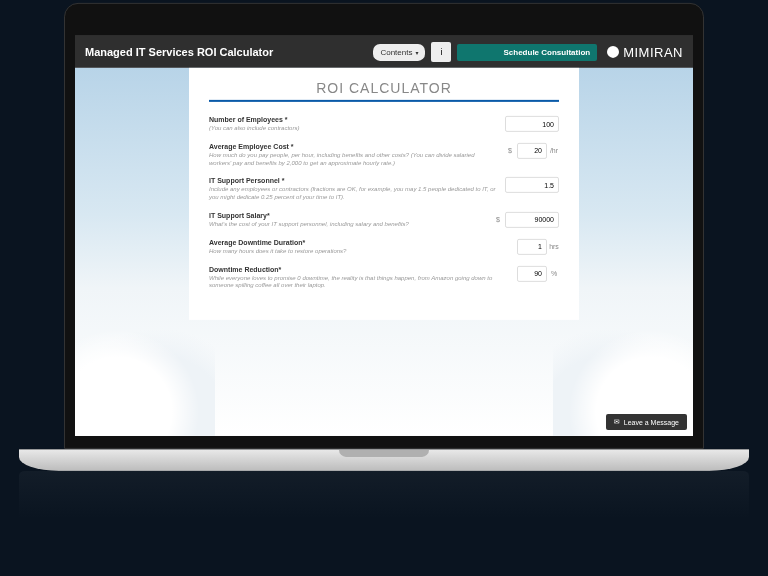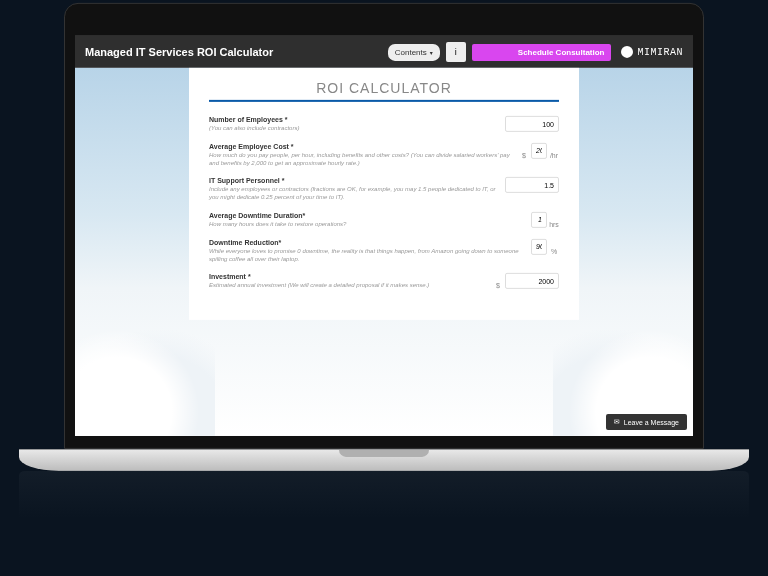--- a/index.html
+++ b/index.html
@@ -6,42 +6,42 @@
   body { background: #0a1420; font-family: Arial, Helvetica, sans-serif; width: 768px; height: 576px; overflow: hidden; position: relative; }
 
   .laptop { position: absolute; left: 50%; top: 50%; transform: translate(-50%, -54%); width: 640px; }
   .screen { background: #111; border-radius: 14px 14px 0 0; padding: 10px 10px 12px 10px; border: 1px solid #333; }
   .viewport { background: #fff; width: 100%; height: 400px; overflow: hidden; position: relative; margin-top: 22px; }
 
   .topbar { background: #2f2f2f; height: 32px; display: flex; align-items: center; padding: 0 10px; gap: 6px; }
   .app-title { color: #fff; font-size: 11px; font-weight: bold; flex: 1; }
   .btn { font-size: 8px; padding: 4px 7px; border-radius: 2px; border: none; cursor: pointer; display: inline-flex; align-items: center; gap: 3px; }
   .btn-light { background: #eee; color: #333; border-radius: 7px; }
-  .btn-green { background: #d946ef; color: #fff; font-weight: bold; padding-left: 46px; }
+  .btn-green { background: #0f766e; color: #fff; font-weight: bold; padding-left: 46px; }
   .btn-icon { background: #eee; width: 20px; height: 20px; display: inline-flex; align-items: center; justify-content: center; font-size: 9px; }
   .brand { display: flex; align-items: center; gap: 4px; margin-left: 4px; }
   .brand-logo { width: 12px; height: 12px; background: #fff; border-radius: 50%; }
-  .brand-text { color: #fff; font-size: 10px; letter-spacing: 0.5px; font-family: Liberation Mono, monospace; }
+  .brand-text { color: #fff; font-size: 13px; letter-spacing: 0.5px; }
 
   .page-bg { position: absolute; inset: 32px 0 0 0; background: linear-gradient(#b8d4e8 0%, #d8e8f2 40%, #f0f5f8 60%, #fff 100%); }
   .clouds-l { position: absolute; bottom: 0; left: 0; width: 140px; height: 120px; background: radial-gradient(circle at 30% 80%, #fff 0%, #fff 40%, transparent 60%), radial-gradient(circle at 60% 90%, #eef3f7 0%, #eef3f7 50%, transparent 70%); }
   .clouds-r { position: absolute; bottom: 0; right: 0; width: 140px; height: 120px; background: radial-gradient(circle at 70% 80%, #fff 0%, #fff 40%, transparent 60%), radial-gradient(circle at 40% 90%, #eef3f7 0%, #eef3f7 50%, transparent 70%); }
 
   .form-panel { position: absolute; top: 32px; left: 50%; transform: translateX(-50%); width: 390px; background: #fff; padding: 12px 20px 20px 20px; }
   .form-title { font-size: 14px; color: #888; letter-spacing: 1px; border-bottom: 2px solid #0a5aa8; padding-bottom: 4px; margin-bottom: 14px; font-weight: 400; text-align: center; }
   .row { margin-bottom: 10px; position: relative; }
   .row-top { display: flex; align-items: flex-start; gap: 8px; }
   .labels { flex: 1; min-width: 0; }
   .q-label { font-size: 7px; color: #333; font-weight: bold; display: block; margin-bottom: 2px; }
   .q-help { font-size: 6px; color: #999; font-style: italic; line-height: 1.3; display: block; }
-  .inputs { display: flex; align-items: flex-end; gap: 2px; flex-shrink: 0; }
+  .inputs { display: flex; align-items: center; gap: 2px; flex-shrink: 0; }
   .prefix, .suffix { font-size: 7px; color: #888; width: 10px; text-align: center; }
   .inp { border: 1px solid #ddd; border-radius: 2px; height: 16px; font-size: 7px; text-align: right; padding: 0 4px; }
   .w-lg { width: 54px; }
-  .w-sm { width: 16px; font-style: italic; }
+  .w-sm { width: 30px; }
 
   .leave-msg { position: absolute; bottom: 6px; right: 6px; background: #333; color: #fff; font-size: 7px; padding: 4px 8px; border-radius: 2px; display: flex; align-items: center; gap: 4px; cursor: pointer; }
   .leave-msg::before { content: "✉"; }
 
   .laptop-base { height: 22px; background: linear-gradient(#e8e8e8, #bcbcbc); margin: 0 -45px; border-radius: 0 0 40px 40px / 0 0 14px 14px; position: relative; border-top: 1px solid #aaa; }
   .notch { position: absolute; top: 0; left: 50%; transform: translateX(-50%); width: 90px; height: 7px; background: #b0b0b0; border-radius: 0 0 8px 8px; }
   .reflection { margin: 0 -45px; height: 60px; background: linear-gradient(rgba(60,70,80,0.35), transparent); border-radius: 6px 6px 0 0; transform: scaleY(0.8); transform-origin: top; opacity: 0.5; }
   .caret { font-size: 6px; }
 </style>
 </head>
@@ -106,20 +106,32 @@
                   <span class="q-help">Include any employees or contractors (fractions are OK, for example, you may 1.5 people dedicated to IT, or you might dedicate 0.25 percent of your time to IT).</span>
                 </div>
                 <div class="inputs">
                   <input class="inp w-lg" value="1.5" style="">
                 </div>
               </div>
             </div>
             <div class="row">
               <div class="row-top">
                 <div class="labels">
+                  <span class="q-label">IT Support Salary*</span>
+                  <span class="q-help">What's the cost of your IT support personnel, including salary and benefits?</span>
+                </div>
+                <div class="inputs">
+                  <span class="prefix">$</span>
+                  <input class="inp w-lg" value="90000" style="">
+                </div>
+              </div>
+            </div>
+            <div class="row">
+              <div class="row-top">
+                <div class="labels">
                   <span class="q-label">Average Downtime Duration*</span>
                   <span class="q-help">How many hours does it take to restore operations?</span>
                 </div>
                 <div class="inputs">
                   <input class="inp w-sm" value="1" style="">
                   <span class="suffix">hrs</span>
                 </div>
               </div>
             </div>
             <div class="row">
@@ -127,32 +139,20 @@
                 <div class="labels">
                   <span class="q-label">Downtime Reduction*</span>
                   <span class="q-help">While everyone loves to promise 0 downtime, the reality is that things happen, from Amazon going down to someone spilling coffee all over their laptop.</span>
                 </div>
                 <div class="inputs">
                   <input class="inp w-sm" value="90" style="">
                   <span class="suffix">%</span>
                 </div>
               </div>
             </div>
-            <div class="row">
-              <div class="row-top">
-                <div class="labels">
-                  <span class="q-label">Investment *</span>
-                  <span class="q-help">Estimated annual investment (We will create a detailed proposal if it makes sense.)</span>
-                </div>
-                <div class="inputs">
-                  <span class="prefix">$</span>
-                  <input class="inp w-lg" value="2000" style="">
-                </div>
-              </div>
-            </div>
           </div>
       </div>
 
       <div class="leave-msg">
         <span>Leave a Message</span>
       </div>
 
     </div>
   </div>
   <div class="laptop-base">

